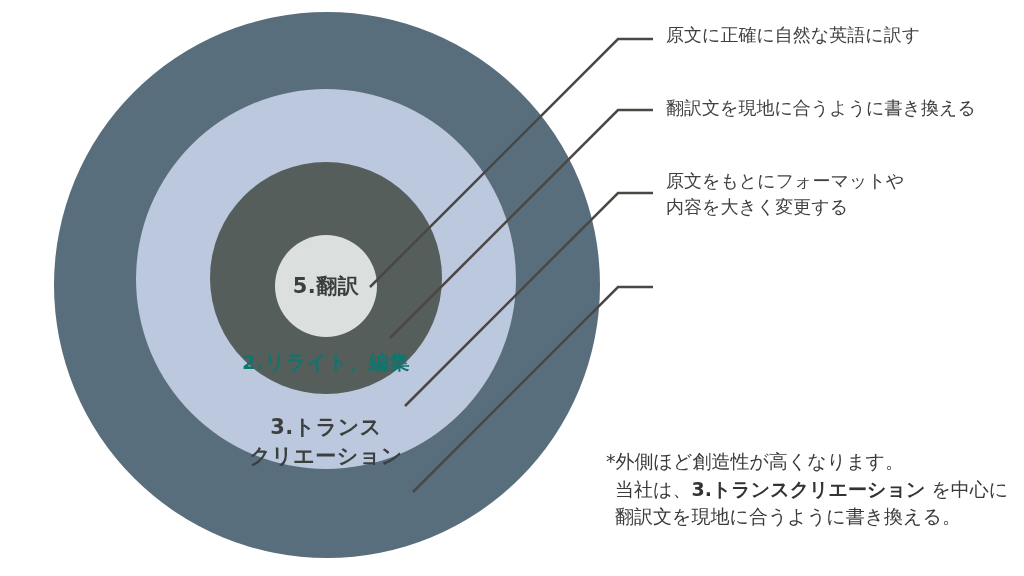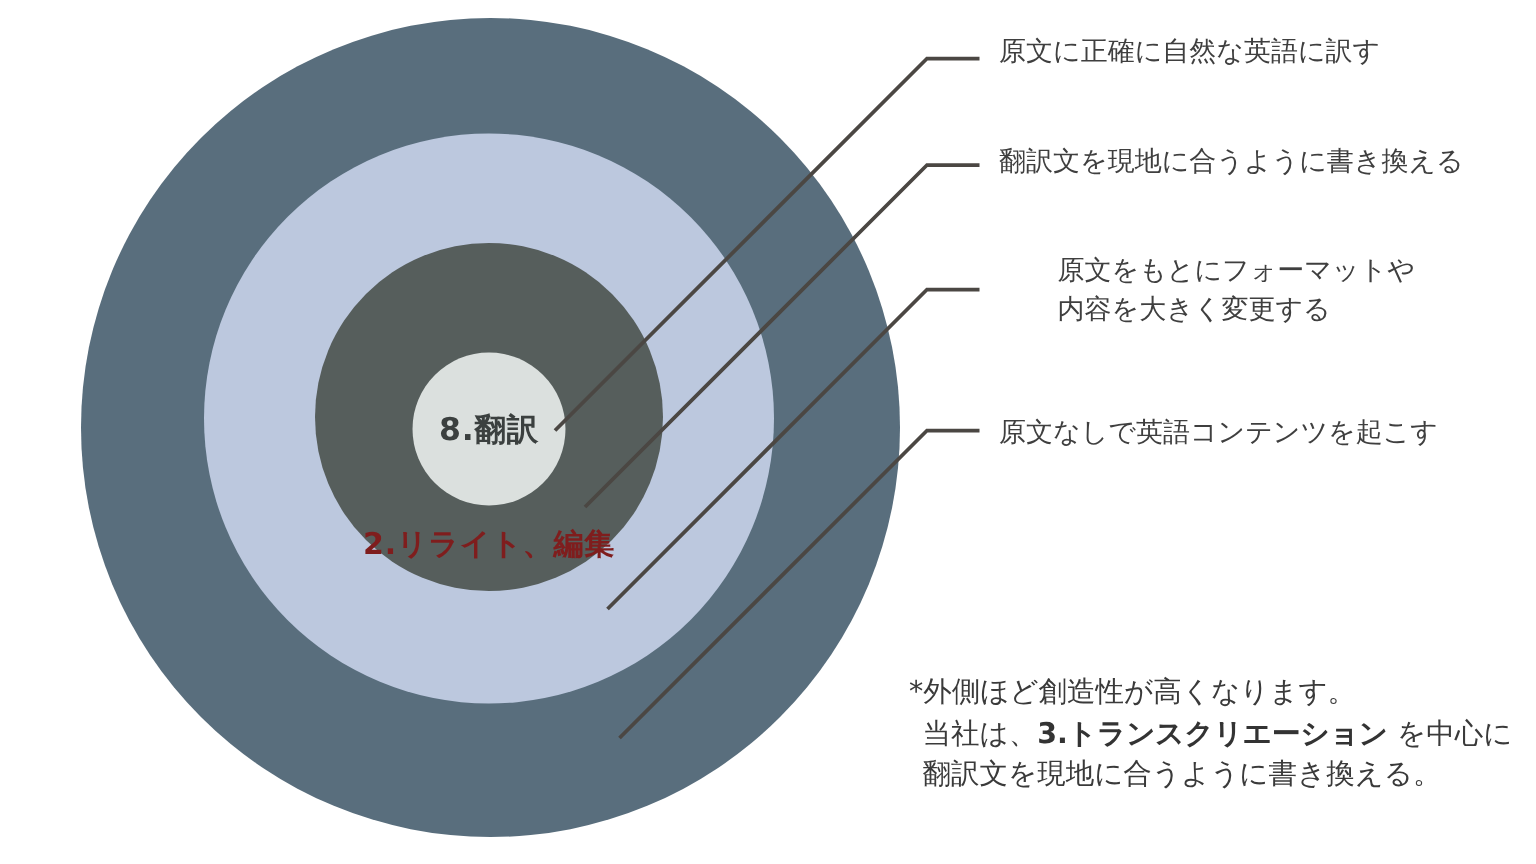--- a/index.html
+++ b/index.html
@@ -10,70 +10,73 @@
   .circle { position: absolute; border-radius: 50%; }
   #ring4 { left: 54px;  top: 12px;  width: 546px; height: 546px; background: #596e7d; }
   #ring3 { left: 136px; top: 89px;  width: 380px; height: 380px; background: #bcc8de; }
   #ring2 { left: 210px; top: 162px; width: 232px; height: 232px; background: #565e5c; }
   #ring1 { left: 275px; top: 235px; width: 102px; height: 102px; background: #dbe0de; }
 
   .ring-label { position: absolute; font-weight: 700; text-align: center; line-height: 29px; letter-spacing: 0.5px; }
   #label1 { left: 275px; top: 235px; width: 102px; height: 102px;
             display: flex; align-items: center; justify-content: center;
             color: #3b403f; font-size: 21px; }
-  #label2 { left: 216px; top: 348px; width: 220px; color: #7f1d1d; font-size: 20px; }
+  #label2 { left: 216px; top: 348px; width: 220px; color: #0f766e; font-size: 20px; }
   #label3 { left: 216px; top: 413px; width: 220px; color: #3b403f; font-size: 21px; }
   #label4 { left: 212px; top: 491px; width: 220px; color: #ffffff; font-size: 21px; }
 
   #leader-svg { position: absolute; left: 0; top: 0; width: 1024px; height: 576px; }
   #leader-svg polyline { fill: none; stroke: #4b4743; stroke-width: 2.5; }
 
   .annotation { position: absolute; left: 666px; color: #3f3f3f; font-size: 18px; line-height: 26px; }
   #annotation1 { top: 22px; }
   #annotation2 { top: 95px; }
-  #annotation3 { top: 168px; margin-left: 39px; }
+  #annotation3 { top: 168px; }
   #annotation4 { top: 276px; }
 
   #footnote { position: absolute; left: 606px; top: 448px; color: #3a3a3a; font-size: 19px; line-height: 27.5px; }
   .footnote-indent { padding-left: 9px; }
   #footnote b { font-weight: 700; color: #333333; }
 </style>
 </head>
 <body>
 
 <div id="canvas">
 
   <div class="circle" id="ring4"></div>
   <div class="circle" id="ring3"></div>
   <div class="circle" id="ring2"></div>
   <div class="circle" id="ring1"></div>
 
   <div class="ring-label" id="label1">
-    <span>8.翻訳</span>
+    <span>5.翻訳</span>
   </div>
   <div class="ring-label" id="label2">
     <span>2.リライト、編集</span>
+  </div>
+  <div class="ring-label" id="label3">
+    <div>3.トランス</div>
+    <div>クリエーション</div>
   </div>
   <div class="ring-label" id="label4">
   </div>
 
   <svg id="leader-svg" viewBox="0 0 1024 576" xmlns="http://www.w3.org/2000/svg">
     <polyline points="370,287 618,39 653,39"></polyline>
     <polyline points="390,338 618,110 653,110"></polyline>
     <polyline points="405,406 618,193 653,193"></polyline>
     <polyline points="413,492 618,287 653,287"></polyline>
   </svg>
 
   <div class="annotation" id="annotation2">翻訳文を現地に合うように書き換える</div>
   <div class="annotation" id="annotation1">原文に正確に自然な英語に訳す</div>
   <div class="annotation" id="annotation3">
     <div>原文をもとにフォーマットや</div>
     <div>内容を大きく変更する</div>
   </div>
-  <div class="annotation" id="annotation4">原文なしで英語コンテンツを起こす</div>
 
   <div id="footnote">
     <div>*外側ほど創造性が高くなります。</div>
     <div class="footnote-indent"><span>当社は、</span><b>3.トランスクリエーション</b><span> を中心に</span></div>
     <div class="footnote-indent">翻訳文を現地に合うように書き換える。</div>
   </div>
 
 </div>
 
 </body></html>

